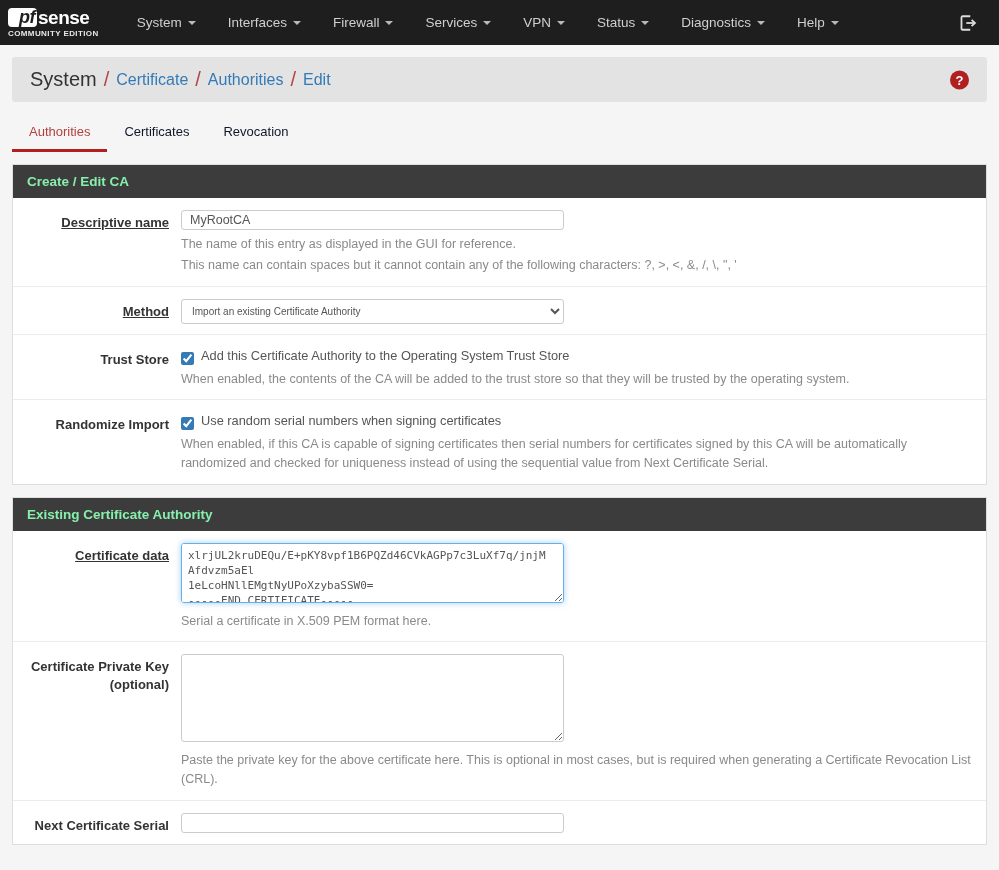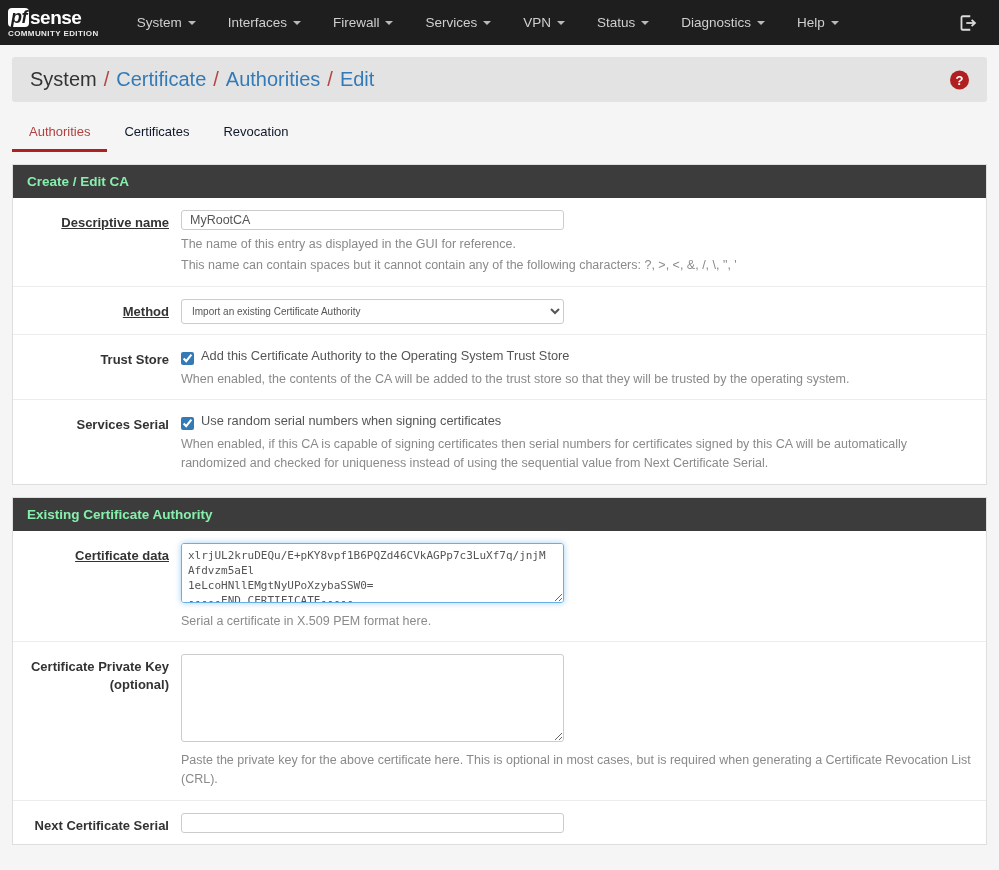--- a/index.html
+++ b/index.html
@@ -37,21 +37,21 @@
     color: #ffffff;
     letter-spacing: -0.5px;
     display: flex;
     align-items: center;
   }
   .brand-pf {
     background: #ffffff;
     color: #1e1e1e;
     font-style: italic;
     font-weight: bold;
-    padding: 0px 2px 1px 3px;
+    padding: 0px 2px 1px 11px;
     border-radius: 4px;
     font-size: 18px;
     margin-right: 1px;
     line-height: 18px;
   }
   .brand-sub {
     font-size: 8px;
     font-weight: bold;
     color: #e8e8e8;
     letter-spacing: 0.4px;
@@ -91,21 +91,21 @@
   .crumb-bar {
     background: #e3e3e3;
     border-radius: 3px;
     height: 45px;
     display: flex;
     align-items: center;
     padding: 0 18px;
     position: relative;
   }
   .crumb-title { font-size: 20px; color: #333; }
-  .crumb-link { font-size: 20px; color: #337ab7; cursor: pointer; }
+  .crumb-link { font-size: 16px; color: #337ab7; cursor: pointer; }
   .crumb-sep { font-size: 20px; color: #b54343; margin: 0 7px; }
   .help-btn {
     position: absolute;
     right: 18px;
     top: 50%;
     transform: translateY(-50%);
     width: 19px; height: 19px;
     border-radius: 50%;
     background: #b02020;
     color: #fff;
@@ -356,21 +356,21 @@
         <div class="fctl">
           <div class="chk-line">
             <input type="checkbox" checked="" style="">
             <span class="chk-label">Add this Certificate Authority to the Operating System Trust Store</span>
           </div>
           <div class="help-text">When enabled, the contents of the CA will be added to the trust store so that they will be trusted by the operating system.</div>
         </div>
       </div>
 
       <div class="frow">
-        <div class="flabel">Services Serial</div>
+        <div class="flabel">Randomize Import</div>
         <div class="fctl">
           <div class="chk-line">
             <input type="checkbox" checked="" style="">
             <span class="chk-label">Use random serial numbers when signing certificates</span>
           </div>
           <div class="help-text">When enabled, if this CA is capable of signing certificates then serial numbers for certificates signed by this CA will be automatically randomized and checked for uniqueness instead of using the sequential value from Next Certificate Serial.</div>
         </div>
       </div>
 
     </div>

